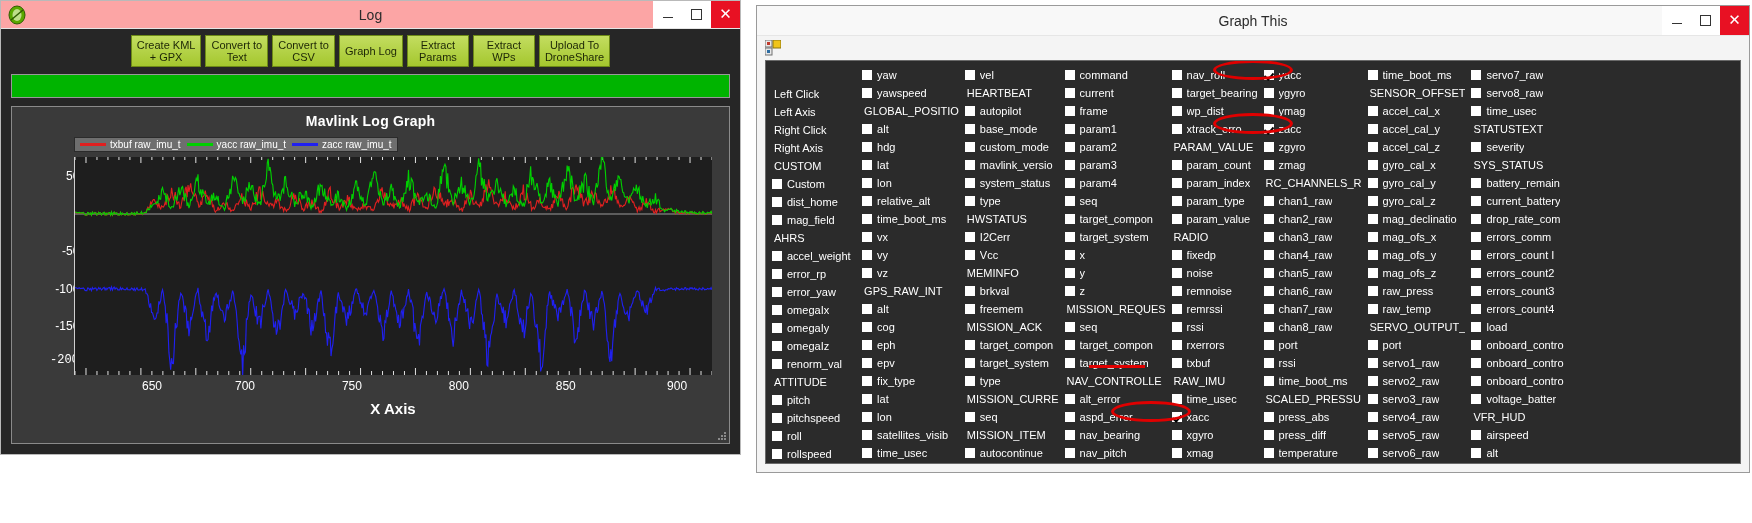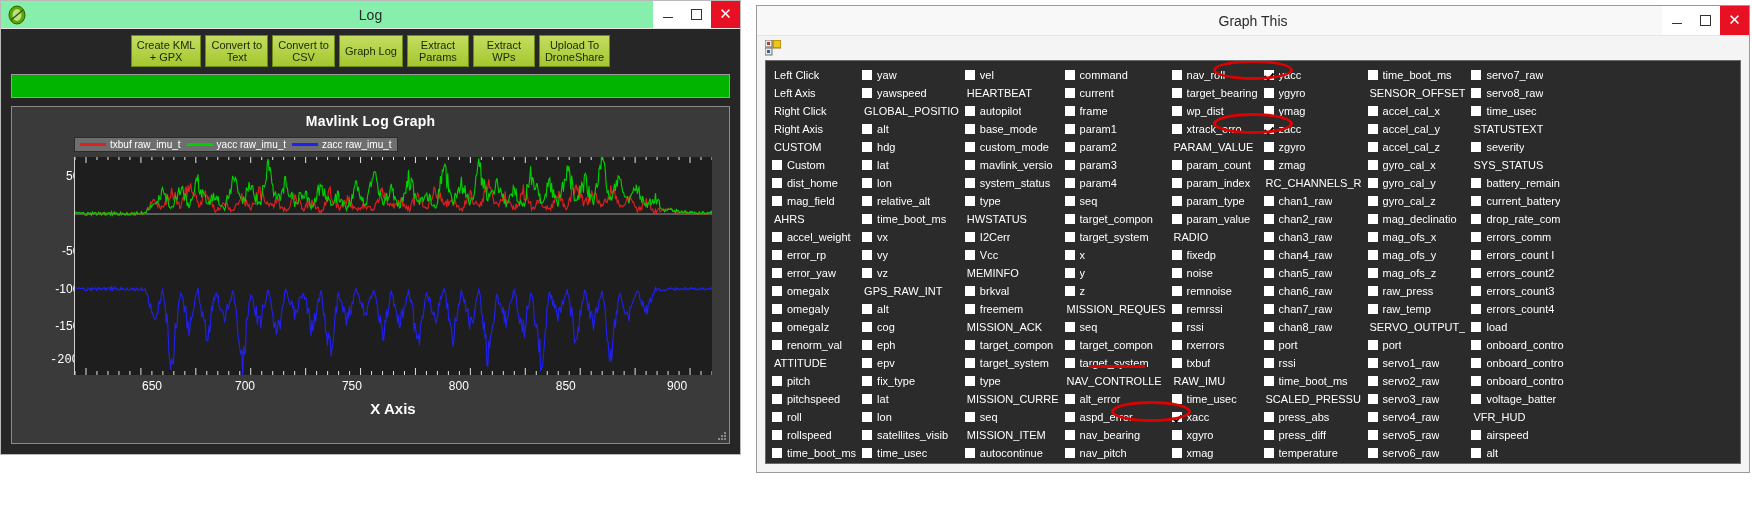--- a/index.html
+++ b/index.html
@@ -12,21 +12,21 @@
   }
 
   
   #log-window {
     position:absolute; left:0; top:0; width:741px; height:455px;
     background:#f0f0f0;
     border:1px solid #b9b9b9;
     display:flex; flex-direction:column;
   }
   .titlebar {
-    height:28px; background:#86efac;
+    height:28px; background:#fca5a5;
     display:flex; align-items:center; position:relative;
     border-bottom:1px solid #e6e6e6;
     flex:0 0 auto;
   }
   .tb-icon { width:20px; height:20px; margin-left:6px; position:relative; flex:0 0 auto; }
   .tb-title {
     position:absolute; left:0; right:0; text-align:center;
     font-size:14px; color:#2b2b2b; pointer-events:none;
   }
   .tb-btns { margin-left:auto; display:flex; height:100%; }
@@ -386,21 +386,21 @@
         <rect x="2" y="2" width="3" height="3" fill="#c0392b"></rect>
         <rect x="8" y="0" width="8" height="8" fill="#f0c419" stroke="#8a7410"></rect>
         <rect x="0" y="8" width="7" height="7" fill="#e8e8e8" stroke="#707070"></rect>
         <rect x="2" y="10" width="3" height="3" fill="#2d6ca2"></rect>
       </svg>
     </div>
   </div>
 
   <div class="gt-body">
     <div class="cols" id="cols">
-        <div class="col" style="margin-right: 6px;">
+        <div class="col" style="margin-right: 6px; margin-top: 19px;">
           <div class="row hdr">
             <span class="lbl">Left Click</span>
           </div>
           <div class="row hdr">
             <span class="lbl">Left Axis</span>
           </div>
           <div class="row hdr">
             <span class="lbl">Right Click</span>
           </div>
           <div class="row hdr">

